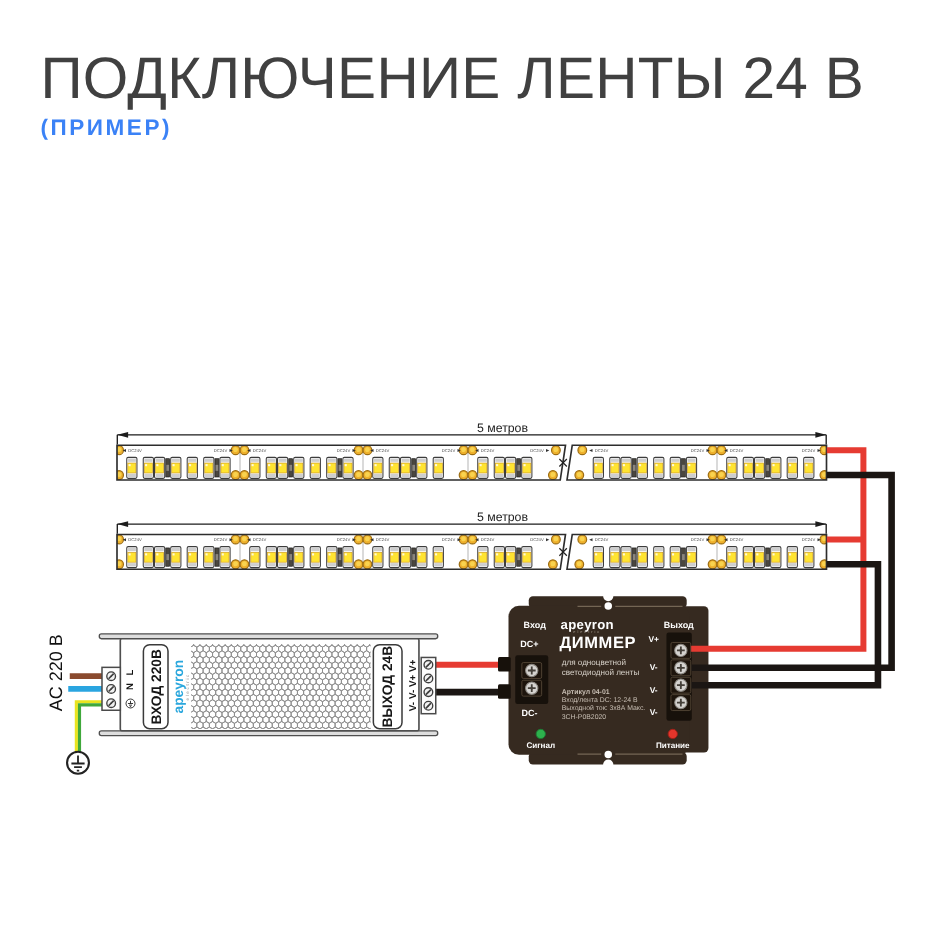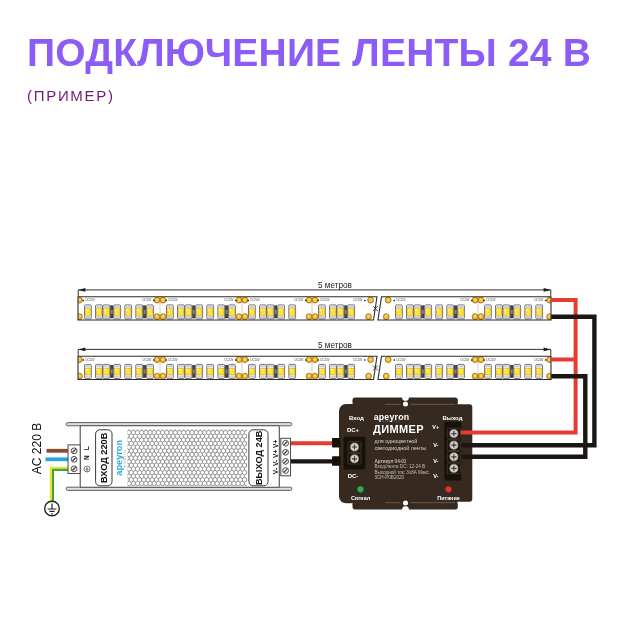--- a/index.html
+++ b/index.html
@@ -1,22 +1,22 @@
 <!DOCTYPE html>
 <html><head>
 <meta charset="utf-8">
 <style>
   html,body{margin:0;padding:0;}
   body{width:630px;height:630px;background:#ffffff;overflow:hidden;
        font-family:"Liberation Sans", sans-serif;}
   .stage{position:relative;width:630px;height:630px;background:#fff;}
-  .title{position:absolute;left:27px;top:31px;font-size:39px;font-weight:bold;
-         color:#8b5cf6;letter-spacing:0.2px;white-space:nowrap;}
-  .subtitle{position:absolute;left:27px;top:87px;font-size:15px;font-weight:400;
-         color:#701a75;letter-spacing:1.7px;white-space:nowrap;}
+  .title{position:absolute;left:27px;top:31px;font-size:39px;font-weight:normal;
+         color:#404040;letter-spacing:0.2px;white-space:nowrap;}
+  .subtitle{position:absolute;left:27px;top:77px;font-size:15px;font-weight:700;
+         color:#3b82f6;letter-spacing:1.7px;white-space:nowrap;}
   svg{position:absolute;left:0;top:0;}
   svg text{font-family:"Liberation Sans", sans-serif;}
 </style>
 </head>
 <body>
 
 <div class="stage">
   <div class="title">ПОДКЛЮЧЕНИЕ ЛЕНТЫ 24 В</div>
   <div class="subtitle">(ПРИМЕР)</div>
 

